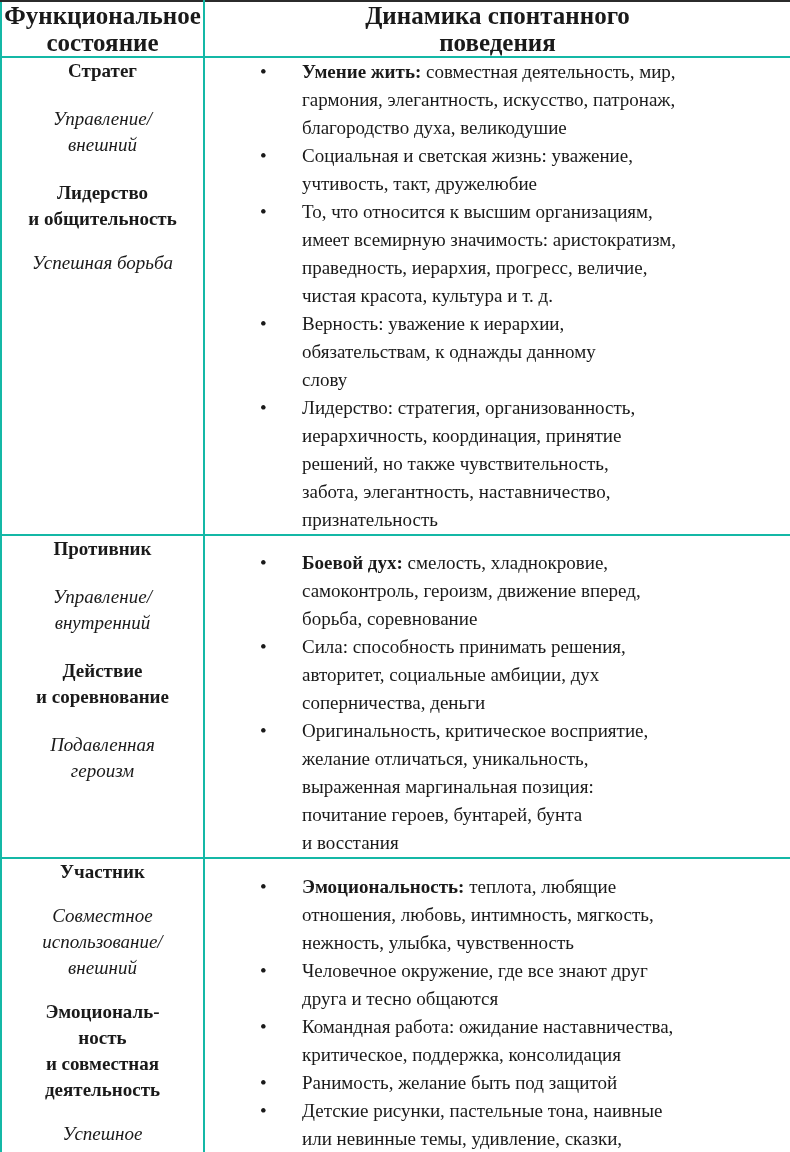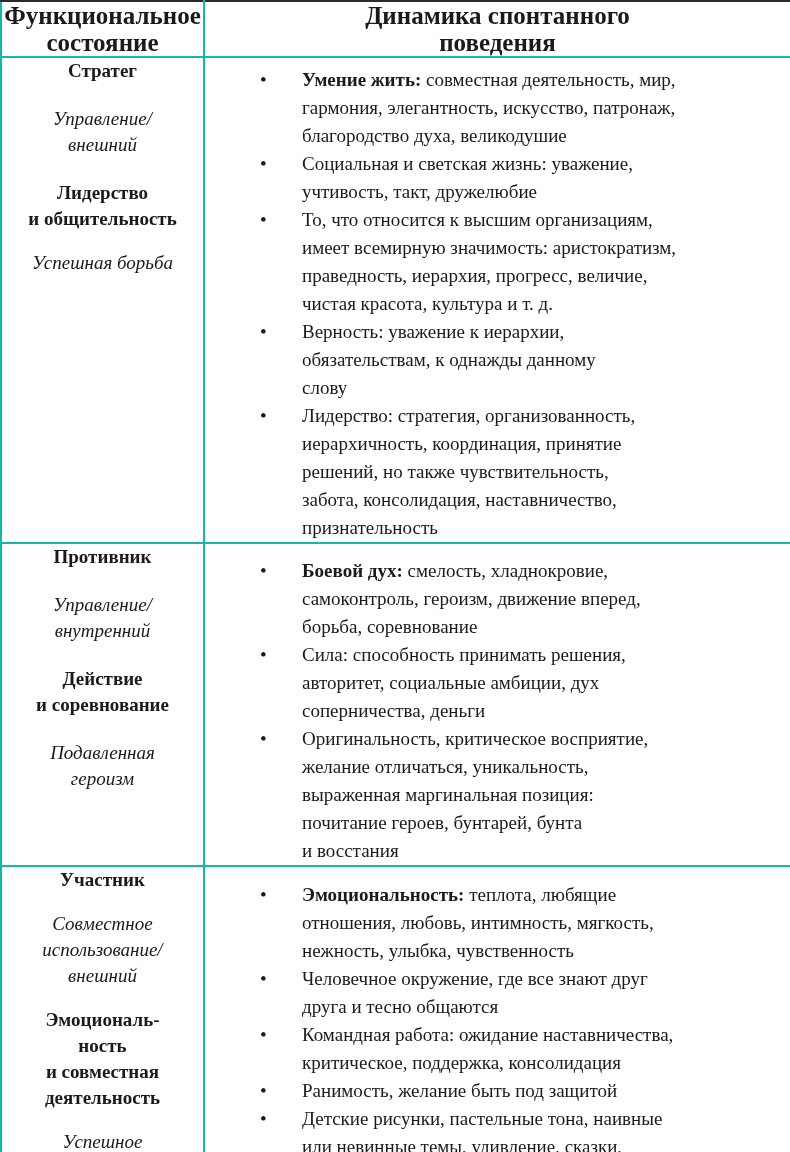--- a/index.html
+++ b/index.html
@@ -99,21 +99,21 @@
     font-size: 19px;
     line-height: 28px;
     color: #1a1a1a;
   }
   ul.bullets > li .lead {
     font-weight: bold;
   }
   ul.bullets > li .ln { display: block; }
 
   
-  tr.row-strateg .dyn-cell { padding-top: 8px; }
+  tr.row-strateg .dyn-cell { }
   tr.row-protivnik .dyn-cell { padding-top: 13px; }
   tr.row-uchastnik .dyn-cell { padding-top: 14px; }
 </style>
 </head>
 <body>
 
 <div class="table-wrap">
   <table class="matrix">
     <colgroup>
       <col class="col-state">
@@ -172,21 +172,21 @@
             </li>
             <li>
               <span class="ln">Верность: уважение к иерархии,</span>
               <span class="ln">обязательствам, к однажды данному</span>
               <span class="ln">слову</span>
             </li>
             <li>
               <span class="ln">Лидерство: стратегия, организованность,</span>
               <span class="ln">иерархичность, координация, принятие</span>
               <span class="ln">решений, но также чувствительность,</span>
-              <span class="ln">забота, консолидация, наставничество,</span>
+              <span class="ln">забота, элегантность, наставничество,</span>
               <span class="ln">признательность</span>
             </li>
           </ul>
         </td>
       </tr>
 
       <tr class="row-protivnik">
         <td class="state-cell">
           <div class="state-block b">
             <span class="sl">Противник</span>

